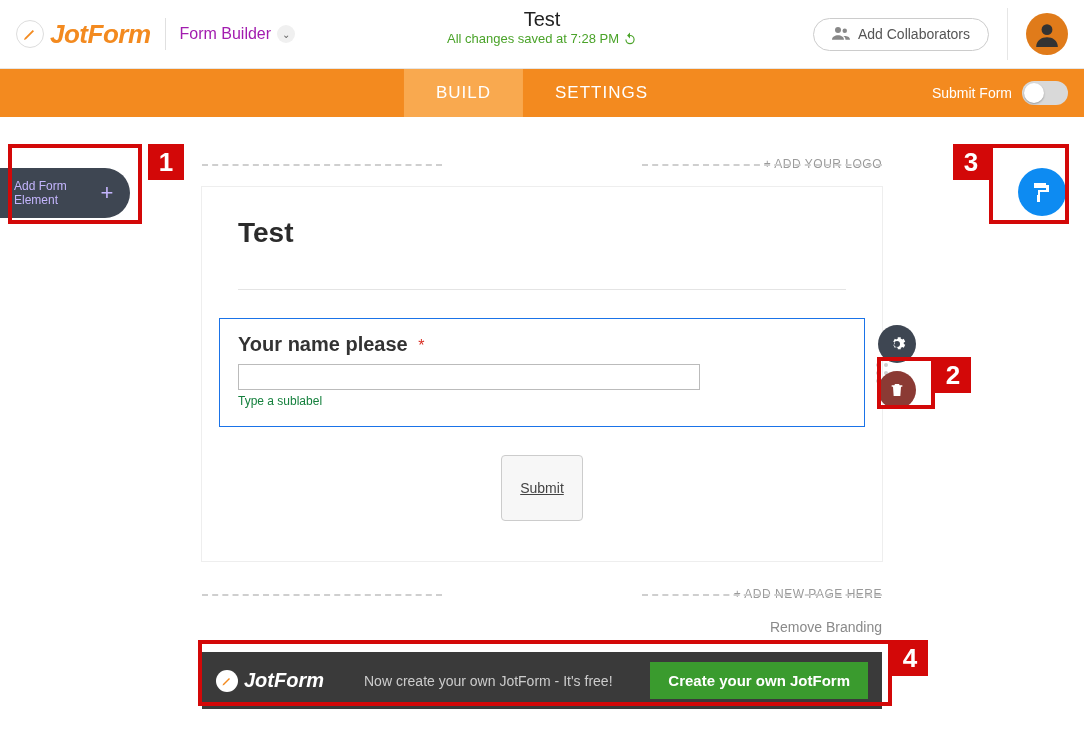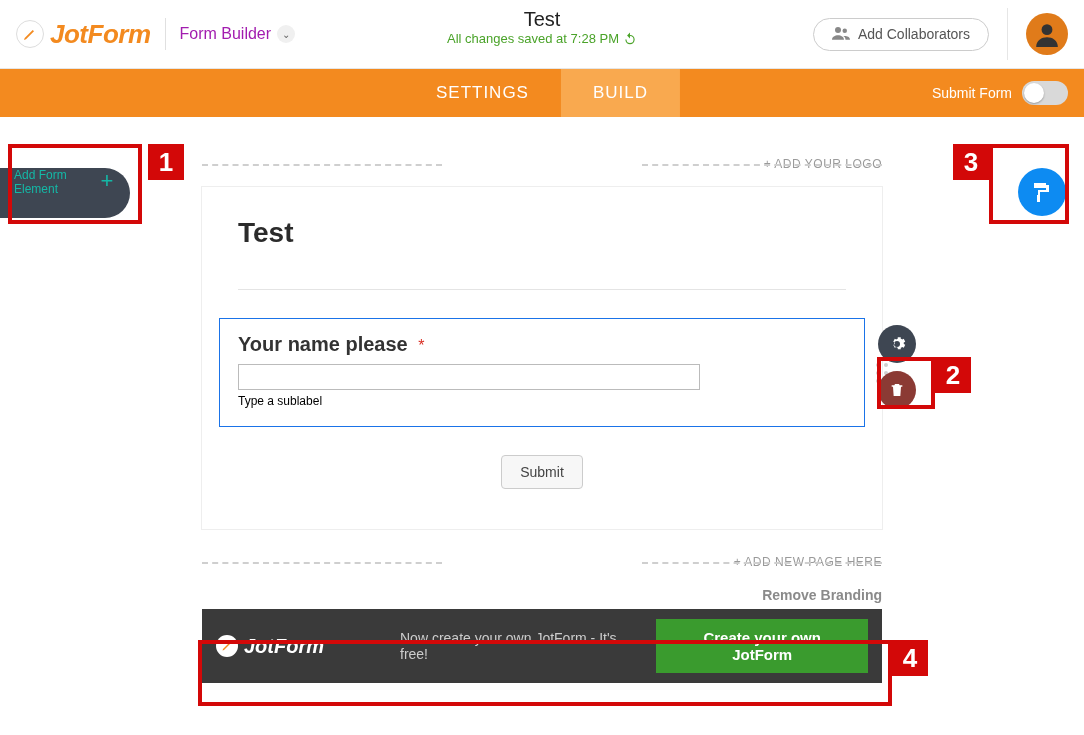--- a/index.html
+++ b/index.html
@@ -39,44 +39,44 @@
   .dashed-row::after { right:0; }
 
   .form-card { width:680px; background:#fff; margin:16px auto 0; box-shadow:0 0 0 1px #eee; padding:30px 36px 40px; position:relative; }
   .form-heading { font-size:28px; font-weight:700; color:#2b2b2b; margin-bottom:40px; }
   .heading-rule { border:none; border-top:1px solid #e4e4e4; margin-bottom:28px; }
 
   .field-selected { border:1px solid #1a73e8; padding:14px 18px 18px; margin:0 -19px; position:relative; }
   .field-label { font-size:20px; font-weight:600; color:#333; }
   .req-star { color:#d93025; margin-left:6px; }
   .field-input { width:76%; height:26px; border:1px solid #bbb; margin-top:8px; padding:2px 6px; font-size:13px; background:#fff; }
-  .sublabel { font-size:12px; color:#000000; margin-top:4px; }
+  .sublabel { font-size:12px; color:#15803d; margin-top:4px; }
 
   .dots-col { position:absolute; right:-24px; top:50%; transform:translateY(-50%); display:grid; grid-template-columns:repeat(2,4px); grid-auto-rows:4px; gap:4px; }
   .dots-col span { width:4px; height:4px; background:#cfcfcf; border-radius:50%; }
 
   .gear-btn { position:absolute; right:-52px; top:6px; width:38px; height:38px; border-radius:50%; background:#3e4652; display:flex; align-items:center; justify-content:center; cursor:pointer; }
   .trash-btn { position:absolute; right:-52px; top:52px; width:38px; height:38px; border-radius:50%; background:#8b3a34; display:flex; align-items:center; justify-content:center; cursor:pointer; }
 
-  .submit-btn { margin:28px auto 0; display:block; border:1px solid #ccc; background:#f7f7f7; border-radius:4px; padding:8px 18px; font-size:14px; color:#444; cursor:pointer; }
-
-  .remove-brand { text-align:right; width:680px; margin:18px auto 6px; color:#8a8a8a; font-size:14px; cursor:pointer;font-weight:bold; }
-
-  
-  .add-elem { position:absolute; left:0; top:168px; background:#3e4652; color:#14b8a6; border-radius:0 26px 26px 0; height:50px; width:130px; display:flex; align-items:flex-start; padding-left:14px; font-size:12px; line-height:1.2; cursor:pointer; z-index:5; }
+  .submit-btn { margin:28px auto 0; display:block; border:1px solid #ccc; background:#f7f7f7; border-radius:4px; padding:24px 18px; font-size:14px; color:#444; cursor:pointer;text-decoration:underline; }
+
+  .remove-brand { text-align:right; width:680px; margin:18px auto 17px; color:#8a8a8a; font-size:14px; cursor:pointer; }
+
+  
+  .add-elem { position:absolute; left:0; top:168px; background:#3e4652; color:#c4b5fd; border-radius:0 26px 26px 0; height:50px; width:130px; display:flex; align-items:center; padding-left:14px; font-size:12px; line-height:1.2; cursor:pointer; z-index:5; }
   .add-elem .plus { position:absolute; right:10px; width:26px; height:26px; border-radius:50%; display:flex; align-items:center; justify-content:center; font-size:22px; }
 
   
   .designer-btn { position:absolute; right:18px; top:168px; width:48px; height:48px; border-radius:50%; background:#0d8bf2; display:flex; align-items:center; justify-content:center; cursor:pointer; z-index:5; }
 
   
   .promo { width:680px; margin:4px auto 0; background:#3a3a3a; display:flex; align-items:center; padding:10px 14px; gap:16px; }
   .promo-logo { display:flex; align-items:center; gap:6px; color:#fff; font-weight:700; font-style:italic; font-size:20px; }
   .promo-logo .pen { width:22px; height:22px; border-radius:50%; background:#fff; display:flex; align-items:center; justify-content:center; }
-  .promo-text { color:#ccc; font-size:14px; margin-left:60px; }
+  .promo-text { color:#ccc; font-size:14px; margin-left:24px; }
   .promo-cta { margin-left:auto; background:#3a9b2e; color:#fff; border:none; padding:10px 18px; font-size:15px; cursor:pointer;font-weight:bold; }
 
   
   .callout { position:absolute; background:#d30808; color:#fff; font-weight:700; font-size:26px; display:flex; align-items:center; justify-content:center; z-index:20; width:36px; height:36px; }
   .callbox { position:absolute; border:4px solid #d30808; z-index:19; }
   .box1 { left:8px; top:144px; width:134px; height:80px; }
   .num1 { left:148px; top:144px; }
   .box2 { left:877px; top:357px; width:58px; height:52px; }
   .num2 { left:935px; top:357px; }
   .box3 { left:989px; top:144px; width:80px; height:80px; }
@@ -128,22 +128,22 @@
       <svg width="26" height="26" viewBox="0 0 24 24">
           <circle cx="12" cy="8" r="5" fill="#333"></circle>
           <path fill="#333" d="M2 24c0-6 5-9 10-9s10 3 10 9H2z"></path>
         </svg>
     </div>
   </div>
 </div>
 
 <div class="navbar">
   <div class="nav-center">
+    <div class="nav-tab active">BUILD</div>
     <div class="nav-tab">SETTINGS</div>
-    <div class="nav-tab active">BUILD</div>
   </div>
   <div class="nav-right">
     <span>Submit Form</span>
     <div class="toggle">
         <div class="toggle-knob"></div>
       </div>
   </div>
 </div>
 
 <div class="add-elem">

